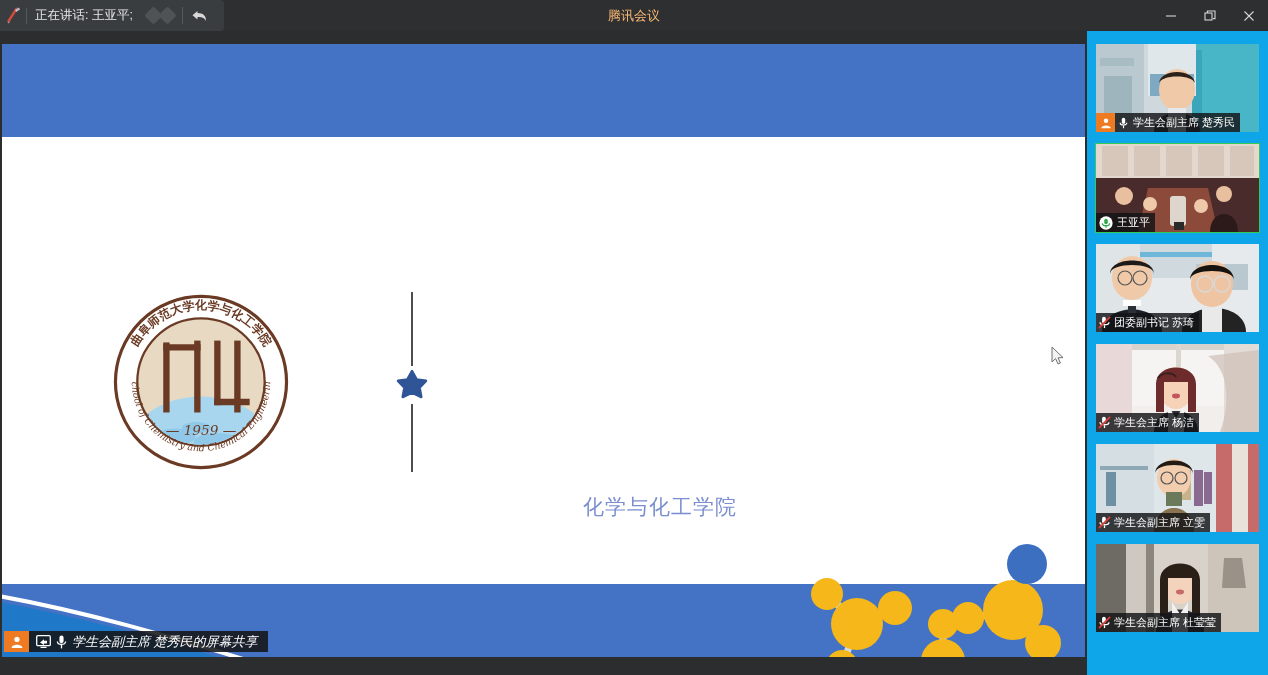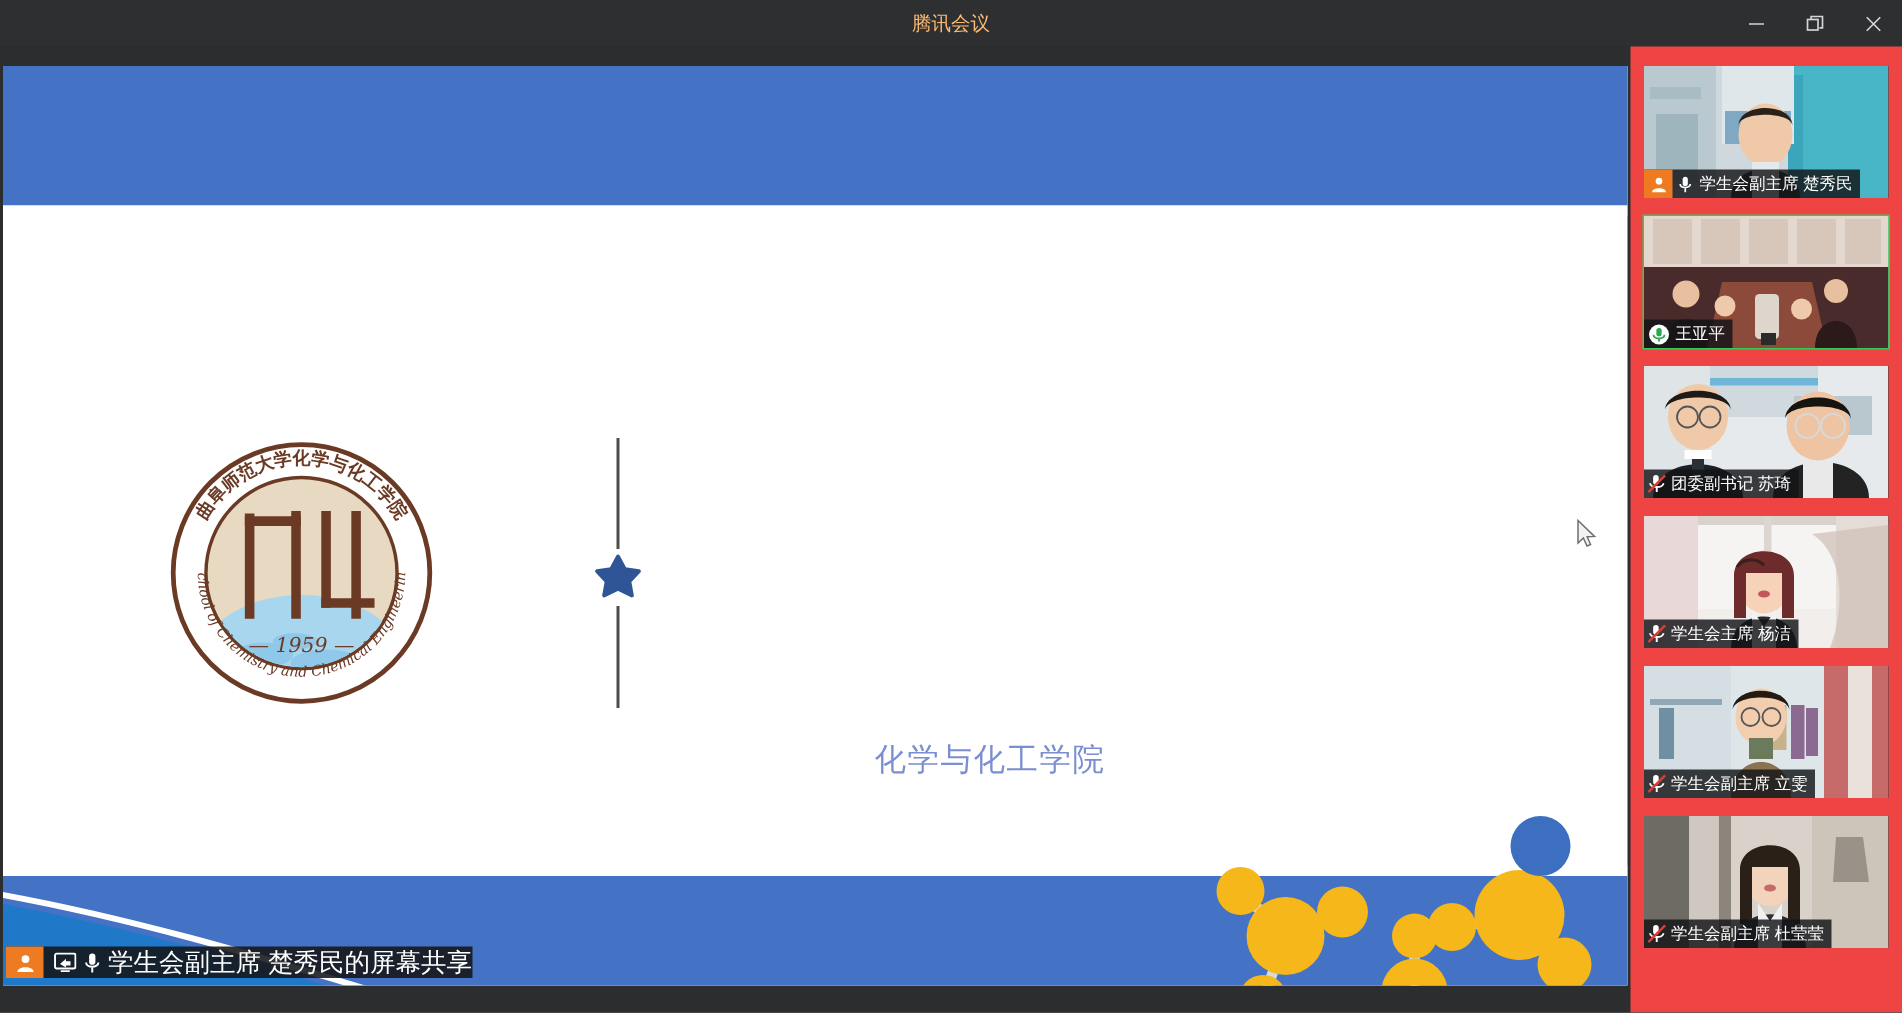--- a/index.html
+++ b/index.html
@@ -125,27 +125,27 @@
     background: rgba(20,22,24,0.88);
   }
   .sf-avatar {
     width: 25px; height: 21px; background: #ee7b22;
     display: flex; align-items: center; justify-content: center; flex: 0 0 auto;
   }
   .sf-icons {
     display: flex; align-items: center; gap: 5px; padding: 0 5px 0 7px; flex: 0 0 auto;
   }
   .sf-text {
-    color: #ffffff; font-size: 17px; white-space: nowrap;
+    color: #ffffff; font-size: 13px; padding-right: 10px; white-space: nowrap; font-style: italic;
   }
 
   
   .rail {
     position: absolute; left: 1087px; top: 31px; width: 181px; height: 644px;
-    background: #ef4444; padding: 13px 8px 0 9px; text-decoration: underline;
+    background: #0ea5e9; padding: 13px 8px 0 9px; text-decoration: underline;
   }
   .tile {
     position: relative; width: 163px; height: 88px; margin-bottom: 12px;
     background: #111; overflow: hidden;
   }
   .tile.active { outline: 2px solid #33cc55; outline-offset: -1px; }
   .tile-video { position: absolute; inset: 0; }
   .tile-bar {
     position: absolute; left: 0; bottom: 0; height: 19px; max-width: 100%;
     display: flex; align-items: center;
@@ -165,20 +165,41 @@
   }
 </style>
 </head>
 <body>
 
 <div id="app">
 
   <div class="titlebar">
     <div class="tb-title">腾讯会议</div>
 
+    <div class="speak-bar">
+      <div class="sb-appicon">
+        <svg width="15" height="17" viewBox="0 0 15 17">
+          <path d="M2 15 L11 1" stroke="#d14b3c" stroke-width="2.4"></path>
+          <path d="M1.5 15.5 L4 14 L3 16.5 Z" fill="#9aa0a6"></path>
+          <path d="M9 3 L13 0.6 L14 2.6 L10.2 5 Z" fill="#b9bfc4"></path>
+        </svg>
+      </div>
+      <div class="sb-sep"></div>
+      <div class="sb-text">正在讲话: 王亚平;</div>
+      <div class="sb-grip">
+        <div class="grip-d"></div>
+        <div class="grip-d"></div>
+      </div>
+      <div class="sb-sep2"></div>
+      <div class="sb-back">
+        <svg width="17" height="14" viewBox="0 0 17 14">
+          <path d="M6.5 2 L1.5 6.3 L6.5 10.6 L6.5 8 C11 7.6 13.5 9 15 12 C15 6.5 12 4.2 6.5 4.1 Z" fill="#d8d8d8"></path>
+        </svg>
+      </div>
+    </div>
 
     <div class="win-btns">
       <div class="win-btn">
         <svg width="12" height="12" viewBox="0 0 12 12">
             <path d="M1 6 H11" stroke="#d6d6d6" stroke-width="1.1"></path>
           </svg>
       </div>
       <div class="win-btn">
         <svg width="12" height="12" viewBox="0 0 12 12">
           <rect x="1" y="3" width="7" height="7" fill="none" stroke="#d6d6d6" stroke-width="1.1"></rect>

